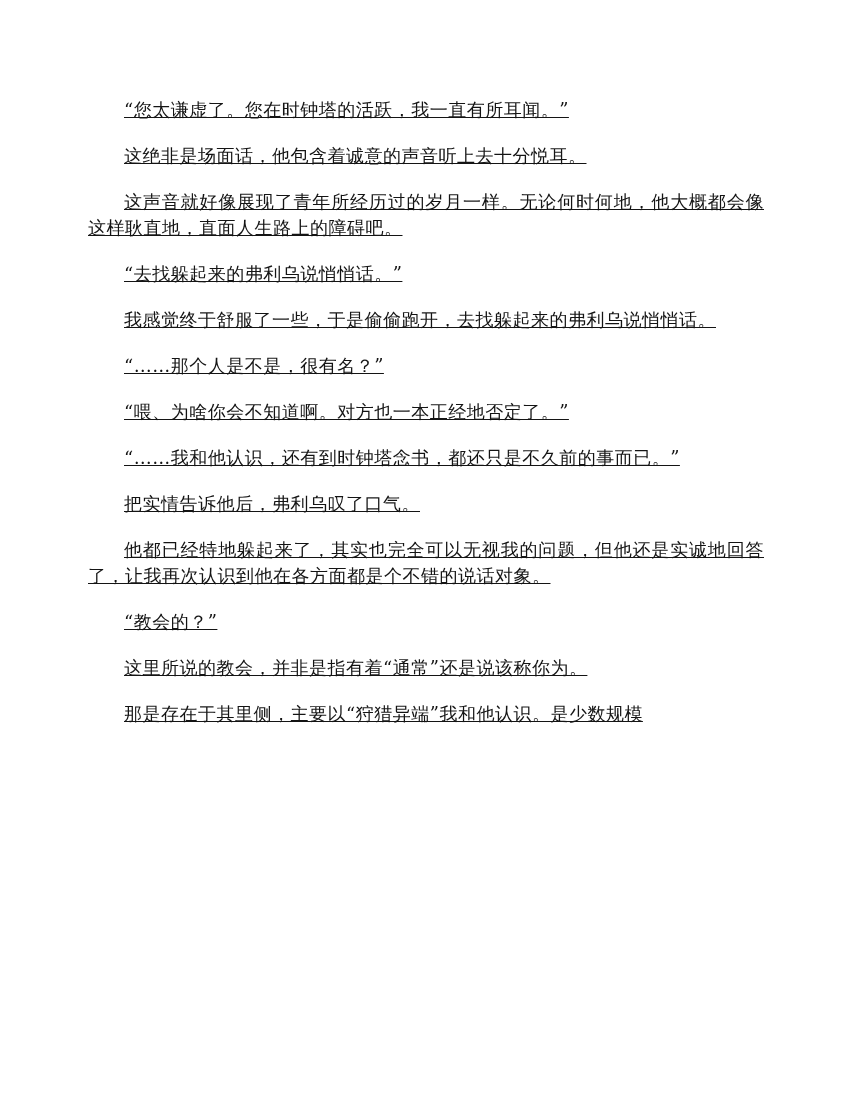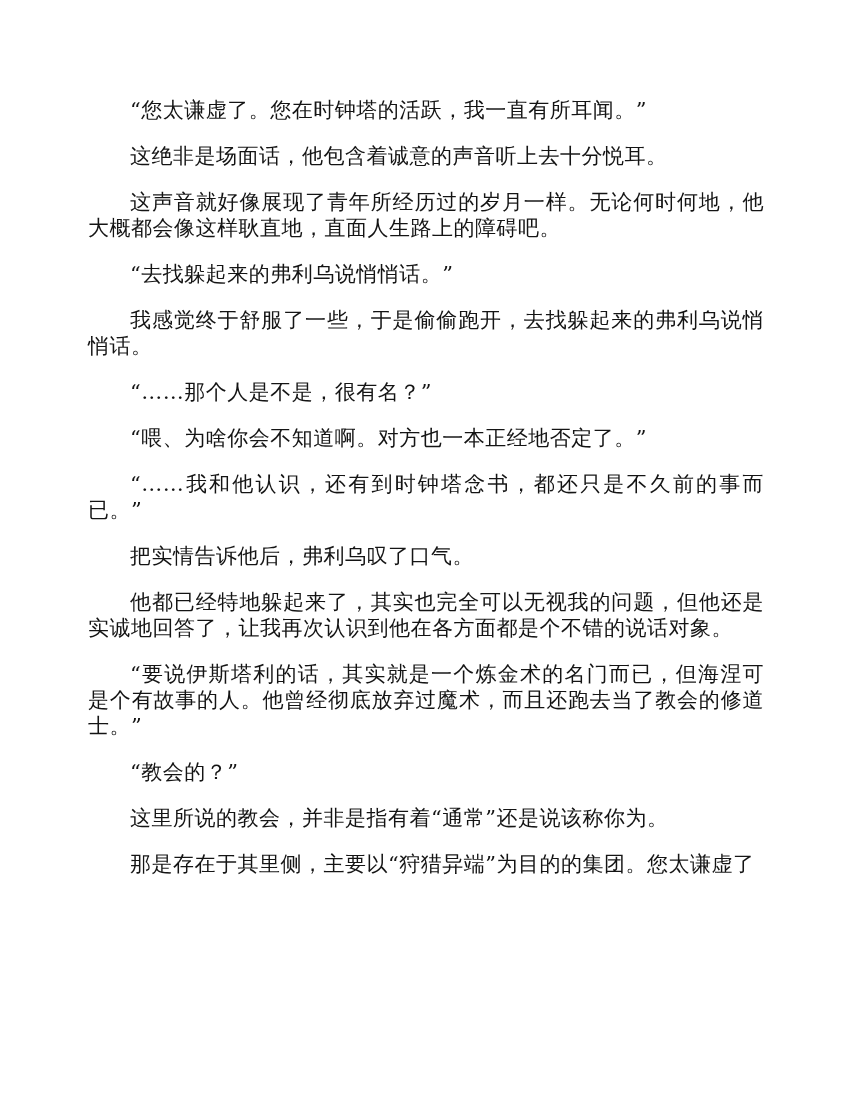--- a/index.html
+++ b/index.html
@@ -17,25 +17,26 @@
     width: 850px;
     height: 1100px;
     background: #ffffff;
   }
   .content {
     position: absolute;
     left: 88px;
     top: 97px;
     width: 676px;
     font-family: "DejaVu Serif", "Liberation Serif", serif;
-    font-size: 21px;
+    font-size: 18px;
     line-height: 26px;
     color: #141414;
     text-align: justify;
     letter-spacing: 0.5px;
+    text-decoration: underline;
   }
   .content p.para {
     margin: 0 0 20px 0;
     text-indent: 2em;
     word-break: break-all;
   }
 </style>
 </head>
 <body style="background: rgb(255, 255, 255);">
 
@@ -45,18 +46,17 @@
   <p class="para">“您太谦虚了。您在时钟塔的活跃，我一直有所耳闻。”</p>
       <p class="para">这绝非是场面话，他包含着诚意的声音听上去十分悦耳。</p>
       <p class="para">这声音就好像展现了青年所经历过的岁月一样。无论何时何地，他大概都会像这样耿直地，直面人生路上的障碍吧。</p>
       <p class="para">“去找躲起来的弗利乌说悄悄话。”</p>
       <p class="para">我感觉终于舒服了一些，于是偷偷跑开，去找躲起来的弗利乌说悄悄话。</p>
       <p class="para">“……那个人是不是，很有名？”</p>
       <p class="para">“喂、为啥你会不知道啊。对方也一本正经地否定了。”</p>
       <p class="para">“……我和他认识，还有到时钟塔念书，都还只是不久前的事而已。”</p>
       <p class="para">把实情告诉他后，弗利乌叹了口气。</p>
       <p class="para">他都已经特地躲起来了，其实也完全可以无视我的问题，但他还是实诚地回答了，让我再次认识到他在各方面都是个不错的说话对象。</p>
-      <p class="para">“要说伊斯塔利的话，其实就是一个炼金术的名门而已，但海涅可是个有故事的人。他曾经彻底放弃过魔术，而且还跑去当了教会的修道士。”</p>
       <p class="para">“教会的？”</p>
       <p class="para">这里所说的教会，并非是指有着“通常”还是说该称你为。</p>
-      <p class="para">那是存在于其里侧，主要以“狩猎异端”为目的的集团。您太谦虚了</p>
+      <p class="para">那是存在于其里侧，主要以“狩猎异端”我和他认识。是少数规模</p>
     </main>
 </div>
 
 </body></html>

